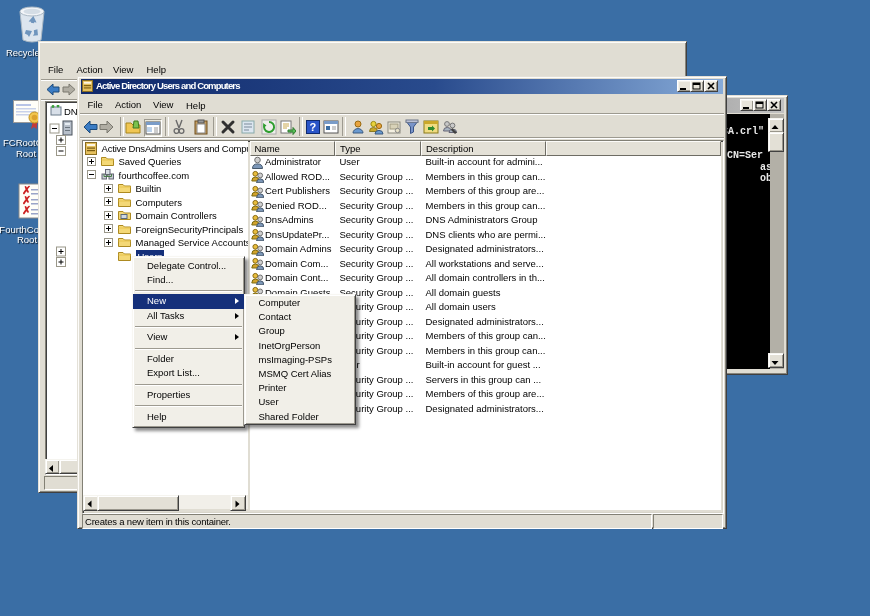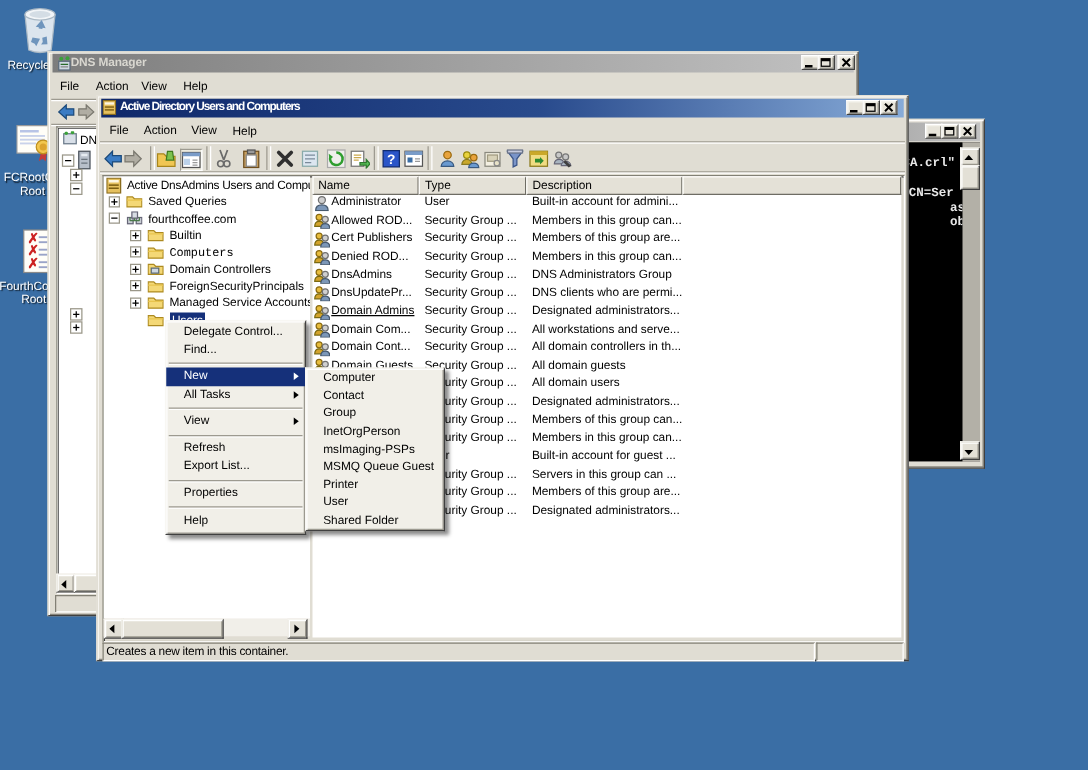--- a/index.html
+++ b/index.html
@@ -97,46 +97,20 @@
         <rect x="13" y="10" width="7" height="1.5"></rect>
   <rect x="13" y="16" width="7" height="1.5"></rect>
         <rect x="13" y="20" width="7" height="1.5"></rect>
   <rect x="13" y="26" width="7" height="1.5"></rect>
         <rect x="13" y="30" width="7" height="1.5"></rect>
  </g>
 </svg>
 <div class="dlabel" style="left:27px;top:224.5px;transform:translateX(-50%);white-space:nowrap;line-height:10.5px;">FourthCoffee<br>Root</div>
 
 <div class="win" style="left:37.5px;top:40.5px;width:647px;height:450px;z-index:1;">
- <div class="tb inact">
-  <svg style="position:absolute;left:3px;top:1px" width="14" height="14" viewBox="0 0 14 14">
-   <rect x="2" y="5" width="9" height="7" fill="#cfd8e2" stroke="#5a6a7a"></rect>
-   <rect x="3.5" y="7" width="6" height="1" fill="#2a6a2a"></rect>
-   <rect x="3.5" y="9" width="6" height="1" fill="#888"></rect>
-   <circle cx="4" cy="3" r="1.6" fill="#3aa13a"></circle>
-          <circle cx="9" cy="2.5" r="1.6" fill="#3aa13a"></circle>
-  </svg>
-  <div class="tbtxt">DNS Manager</div>
-  <div class="tbn" style="right:27px;">
-          <svg width="10" height="9">
-            <rect x="1" y="6" width="6" height="2" fill="#000"></rect>
-          </svg>
-        </div>
-  <div class="tbn" style="right:14.5px;">
-          <svg width="10" height="9">
-            <rect x="1" y="1" width="7" height="6" fill="none" stroke="#000" stroke-width="1"></rect>
-            <rect x="1" y="1" width="7" height="2" fill="#000"></rect>
-          </svg>
-        </div>
-  <div class="tbn" style="right:-1.5px;">
-          <svg width="10" height="9">
-            <path d="M2 1 L8 7 M8 1 L2 7" stroke="#000" stroke-width="1.6"></path>
-          </svg>
-        </div>
- </div>
  <div class="mtxt" style="left:9.5px;top:22px;">File</div>
  <div class="mtxt" style="left:38px;top:22px;">Action</div>
  <div class="mtxt" style="left:74.5px;top:22px;">View</div>
  <div class="mtxt" style="left:108px;top:22px;">Help</div>
  <div class="a" style="left:2px;right:2px;top:37px;height:1px;background:#9d9a90;"></div>
  <div class="a" style="left:2px;right:2px;top:38px;height:1px;background:#fff;"></div>
 
  <svg class="a" style="left:7px;top:41px" width="30" height="13" viewBox="0 0 30 13">
   <path d="M7 1 L1 6.5 L7 12 L7 9 L13 9 L13 4 L7 4 Z" fill="#3b7cc4" stroke="#1c4a7a"></path>
   <path d="M23 1 L29 6.5 L23 12 L23 9 L17 9 L17 4 L23 4 Z" fill="#b0ada3" stroke="#7a786f"></path>
@@ -397,21 +371,21 @@
         </svg>
         <div class="titem" style="left:53px;top:41px;">Builtin</div>
         <div class="pm p" style="left:21px;top:56px;">
           <i></i>
           <b></b>
         </div>
         <svg style="position:absolute;left:35px;top:54.5px" width="13" height="13" viewBox="0 0 13 13">
           <path d="M0.5 2.5 L5 2.5 L6.5 4 L12.5 4 L12.5 10.5 L0.5 10.5 Z" fill="#f4d876" stroke="#ad8a21"></path>
           <path d="M0.5 5 L12.5 5" stroke="#e8c44e"></path>
         </svg>
-        <div class="titem" style="left:53px;top:54.5px;font-family:Liberation Mono, monospace;">Computers</div>
+        <div class="titem" style="left:53px;top:54.5px;">Computers</div>
         <div class="pm p" style="left:21px;top:69.5px;">
           <i></i>
           <b></b>
         </div>
         <svg style="position:absolute;left:35px;top:68px" width="13" height="13" viewBox="0 0 13 13">
           <path d="M0.5 2.5 L5 2.5 L6.5 4 L12.5 4 L12.5 10.5 L0.5 10.5 Z" fill="#f4d876" stroke="#ad8a21"></path>
           <rect x="3" y="5.5" width="6" height="4" fill="#cfd8e2" stroke="#5a6a7a"></rect>
         </svg>
         <div class="titem" style="left:53px;top:68px;">Domain Controllers</div>
         <div class="pm p" style="left:21px;top:83px;">
@@ -516,21 +490,21 @@
         </svg>
         <div class="litem" style="left:15.5px;top:86.7px;">DnsUpdatePr...</div>
         <div class="litem" style="left:90px;top:86.7px;">Security Group ...</div>
         <div class="litem" style="left:176px;top:86.7px;">DNS clients who are permi...</div>
         <svg style="position:absolute;left:1.5px;top:101.7px" width="13" height="13" viewBox="0 0 13 13">
           <circle cx="4.3" cy="3.8" r="2.4" fill="#e8bd3d" stroke="#8a6a10"></circle>
           <path d="M0.8 11 q0 -4 3.6 -4 q3.6 0 3.6 4 Z" fill="#d3a32c" stroke="#7a6a10"></path>
           <circle cx="9.2" cy="5.4" r="2.4" fill="#cfcfcf" stroke="#707070"></circle>
           <path d="M5.6 12.8 q0 -4 3.6 -4 q3.6 0 3.6 4 Z" fill="#7c97b8" stroke="#46586c"></path>
         </svg>
-        <div class="litem" style="left:15.5px;top:101.2px;text-decoration:underline;">Domain Admins</div>
+        <div class="litem" style="left:15.5px;top:101.2px;">Domain Admins</div>
         <div class="litem" style="left:90px;top:101.2px;">Security Group ...</div>
         <div class="litem" style="left:176px;top:101.2px;">Designated administrators...</div>
         <svg style="position:absolute;left:1.5px;top:116.2px" width="13" height="13" viewBox="0 0 13 13">
           <circle cx="4.3" cy="3.8" r="2.4" fill="#e8bd3d" stroke="#8a6a10"></circle>
           <path d="M0.8 11 q0 -4 3.6 -4 q3.6 0 3.6 4 Z" fill="#d3a32c" stroke="#7a6a10"></path>
           <circle cx="9.2" cy="5.4" r="2.4" fill="#cfcfcf" stroke="#707070"></circle>
           <path d="M5.6 12.8 q0 -4 3.6 -4 q3.6 0 3.6 4 Z" fill="#7c97b8" stroke="#46586c"></path>
         </svg>
         <div class="litem" style="left:15.5px;top:115.7px;">Domain Com...</div>
         <div class="litem" style="left:90px;top:115.7px;">Security Group ...</div>
@@ -653,21 +627,21 @@
         <i></i>
       </div>
  <div class="mi">
         <span class="t">View</span>
         <span class="arr"></span>
       </div>
  <div class="msep">
         <i></i>
       </div>
  <div class="mi">
-        <span class="t">Refresh</span>
+        <span class="t">Folder</span>
       </div>
  <div class="mi">
         <span class="t">Export List...</span>
       </div>
  <div class="msep">
         <i></i>
       </div>
  <div class="mi">
         <span class="t">Properties</span>
       </div>
@@ -689,21 +663,21 @@
  <div class="mi">
         <span class="t" style="left:13.5px;">Group</span>
       </div>
  <div class="mi">
         <span class="t" style="left:13.5px;">InetOrgPerson</span>
       </div>
  <div class="mi">
         <span class="t" style="left:13.5px;">msImaging-PSPs</span>
       </div>
  <div class="mi">
-        <span class="t" style="left:13.5px;">MSMQ Queue Guest</span>
+        <span class="t" style="left:13.5px;">MSMQ Cert Alias</span>
       </div>
  <div class="mi">
         <span class="t" style="left:13.5px;">Printer</span>
       </div>
  <div class="mi">
         <span class="t" style="left:13.5px;">User</span>
       </div>
  <div class="mi">
         <span class="t" style="left:13.5px;">Shared Folder</span>
       </div>

